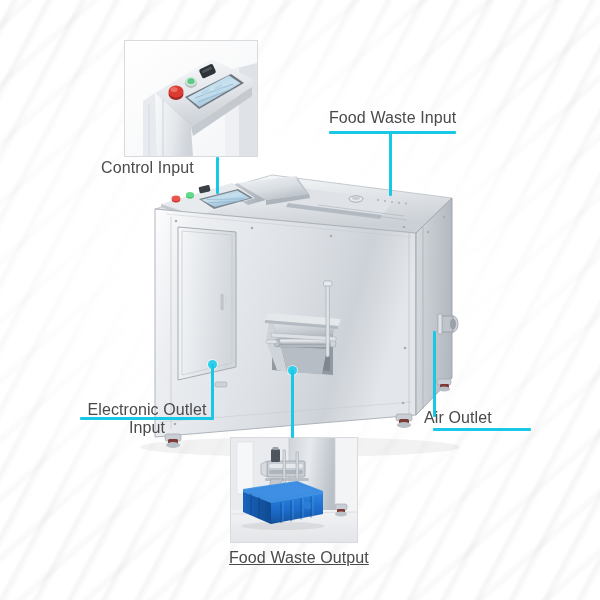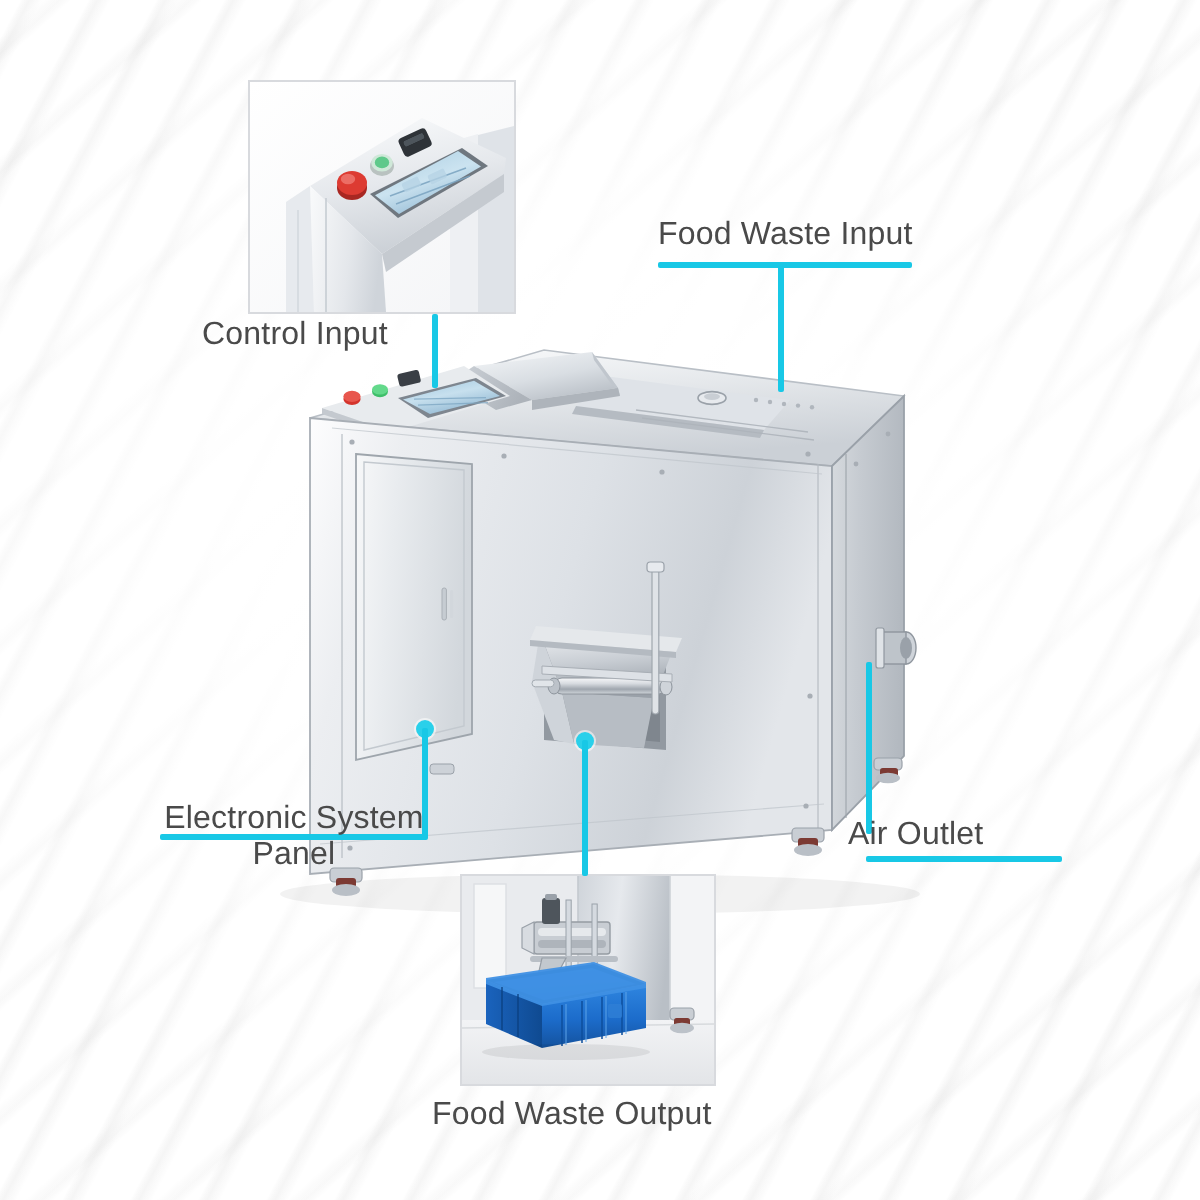--- a/index.html
+++ b/index.html
@@ -427,23 +427,23 @@
   <div class="cyan-v" style="left:216px; top:157px; height:37px;"></div>
   <div class="lbl" style="left:101px; top:159px;">Control Input</div>
 
   <div class="lbl" style="left:329px; top:109px;">Food Waste Input</div>
   <div class="cyan-h" style="left:329px; top:131px; width:127px;"></div>
   <div class="cyan-v" style="left:389px; top:133px; height:63px;"></div>
 
   <div class="cyan-dot" style="left:208px; top:360px;"></div>
   <div class="cyan-v" style="left:211px; top:364px; height:55px;"></div>
   <div class="cyan-h" style="left:80px; top:417px; width:134px;"></div>
-  <div class="lbl" style="left:81px; top:401px; text-align:center; width:132px; white-space:normal;"><span>Electronic System</span><br><span>Panel</span></div>
+  <div class="lbl" style="left:81px; top:401px; text-align:center; width:132px; white-space:normal;"><span>Electronic Outlet</span><br><span>Input</span></div>
 
   <div class="cyan-v" style="left:433px; top:331px; height:86px;"></div>
   <div class="cyan-h" style="left:433px; top:428px; width:98px;"></div>
   <div class="lbl" style="left:424px; top:409px;">Air Outlet</div>
 
   <div class="cyan-dot" style="left:288px; top:366px;"></div>
   <div class="cyan-v" style="left:291px; top:370px; height:68px;"></div>
-  <div class="lbl" style="left:216px; top:549px;">Food Waste Output</div>
+  <div class="lbl" style="left:229px; top:549px;text-decoration:underline;">Food Waste Output</div>
 
 </div>
 
 </body></html>

